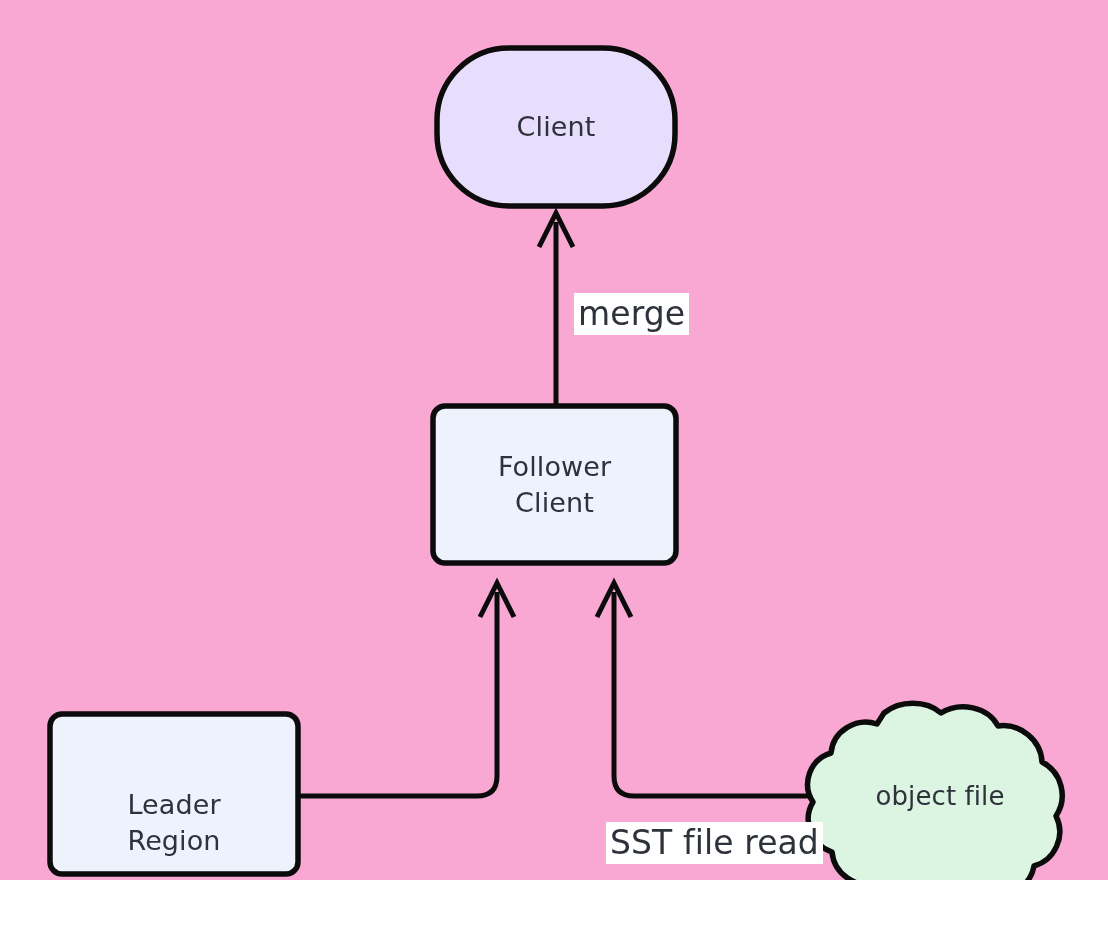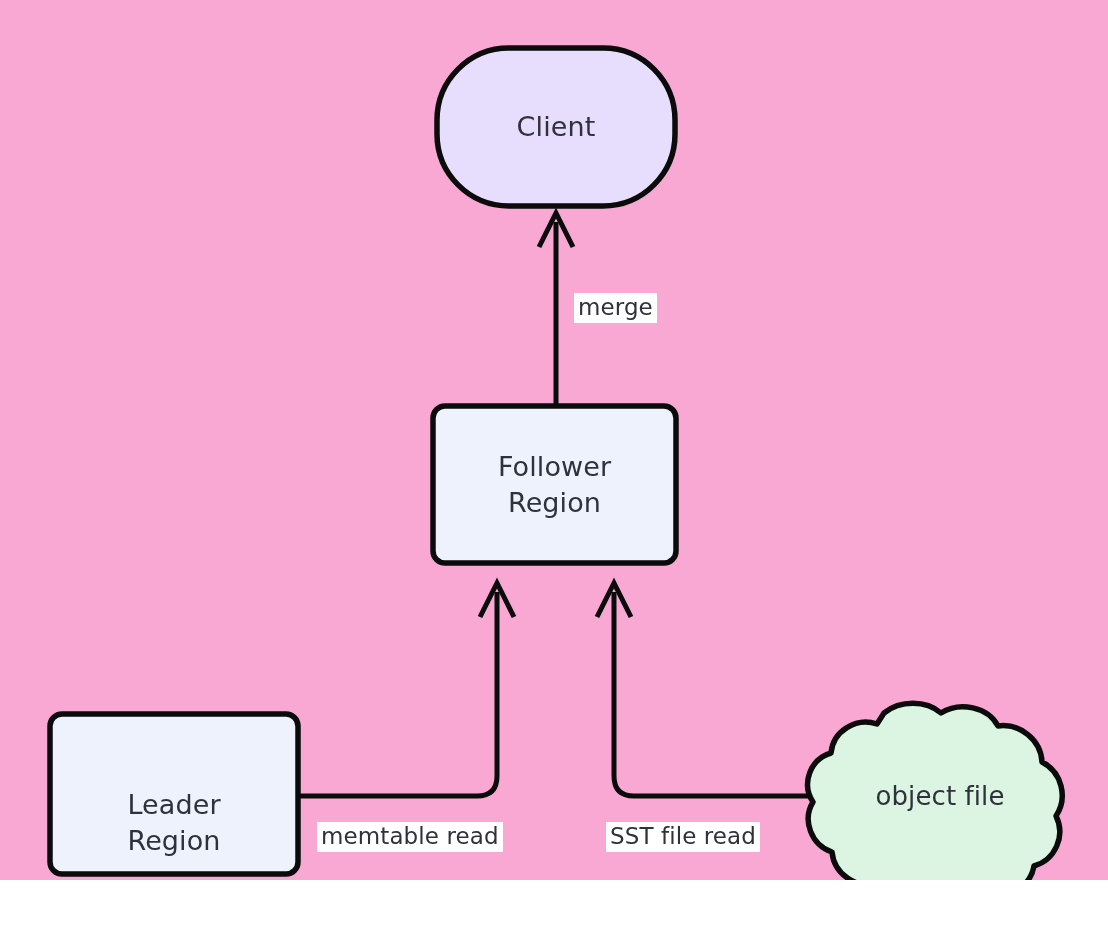--- a/index.html
+++ b/index.html
@@ -35,21 +35,21 @@
     font-size: 27px;
     line-height: 1.32;
     letter-spacing: 0.1px;
     font-weight: 400;
     pointer-events: none;
     white-space: pre-line;
   }
   .edge-label {
     position: absolute;
     color: #2e323b;
-    font-size: 23px;
+    font-size: 33px;
     line-height: 1.2;
     letter-spacing: 0.1px;
     white-space: nowrap;
     background: #ffffff;
     padding: 1px 4px;
   }
   .edge-path {
     fill: none;
     stroke: #0b0b0b;
     stroke-width: 5;
@@ -109,26 +109,25 @@
              C 856,889 834,874 832,852
              C 811,845 802,820 813,802
              C 801,784 810,759 831,753
              C 833,731 856,717 877,724
              Z"></path>
   </svg>
 
   <div class="node-label" style="left:437px; top:48px; width:238px; height:158px;">Client</div>
 
   <div class="node-label" style="left:433px; top:406px; width:243px; height:157px;">Follower
-Region</div>
+Client</div>
 
   <div class="node-label" style="left:50px; top:743px; width:248px; height:160px;">Leader
 Region</div>
 
   <div class="node-label" style="left:830px; top:760px; width:220px; height:72px; font-size:26px;">object file</div>
 
   <div class="edge-label" style="left:574px; top:293px;">merge</div>
 
-  <div class="edge-label" style="left:317px; top:822px;">memtable read</div>
 
   <div class="edge-label" style="left:606px; top:822px;">SST file read</div>
 
 </div>
 
 </body></html>

